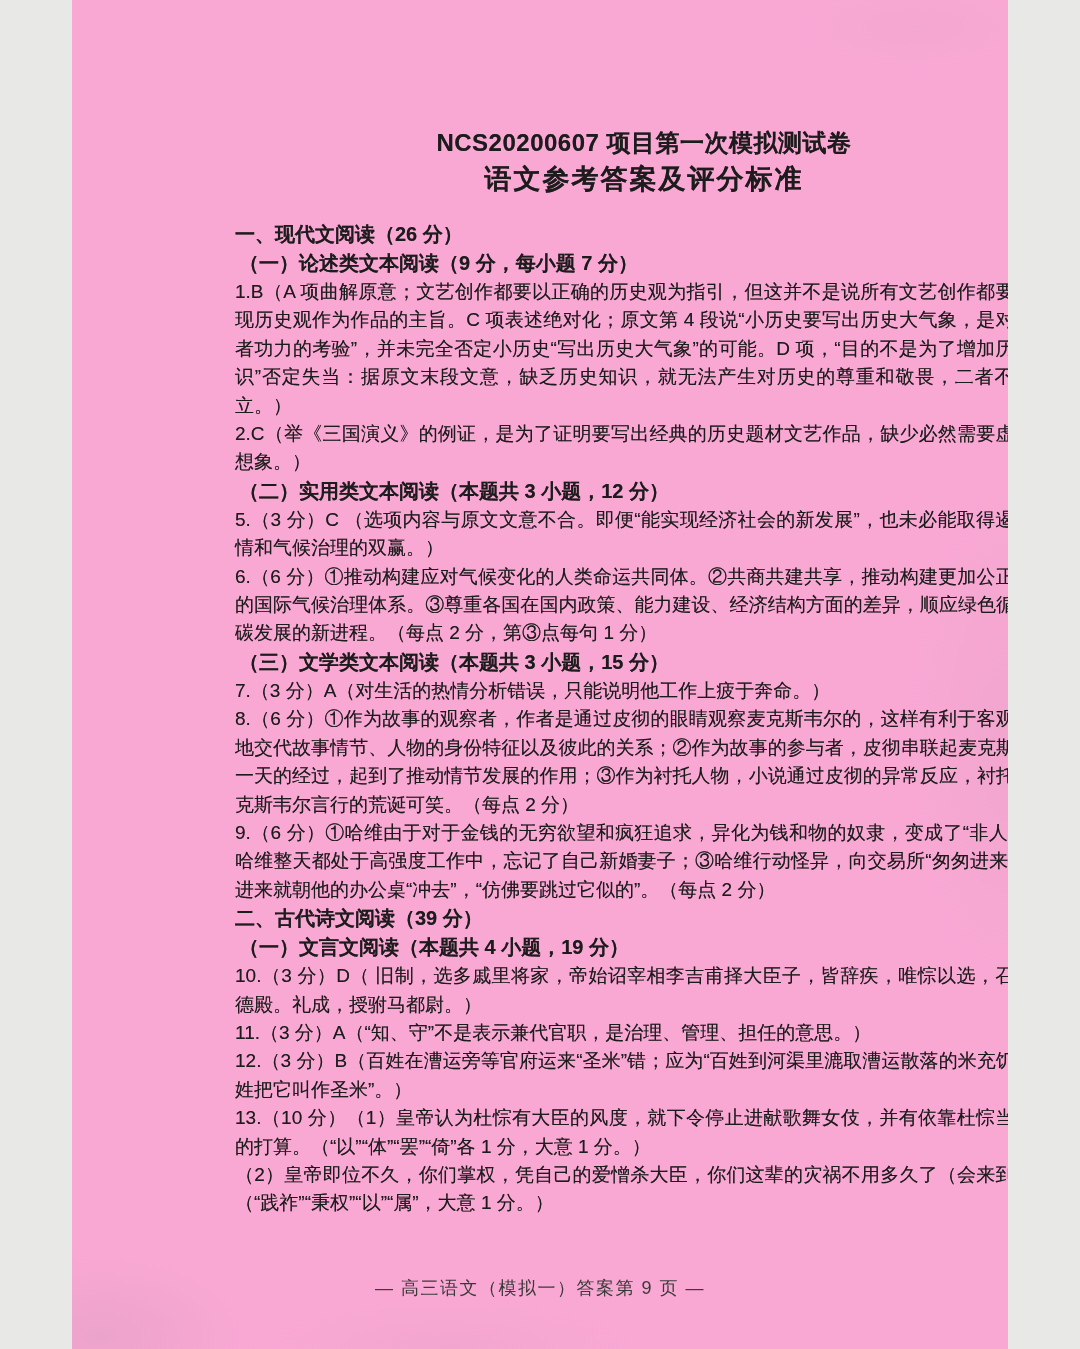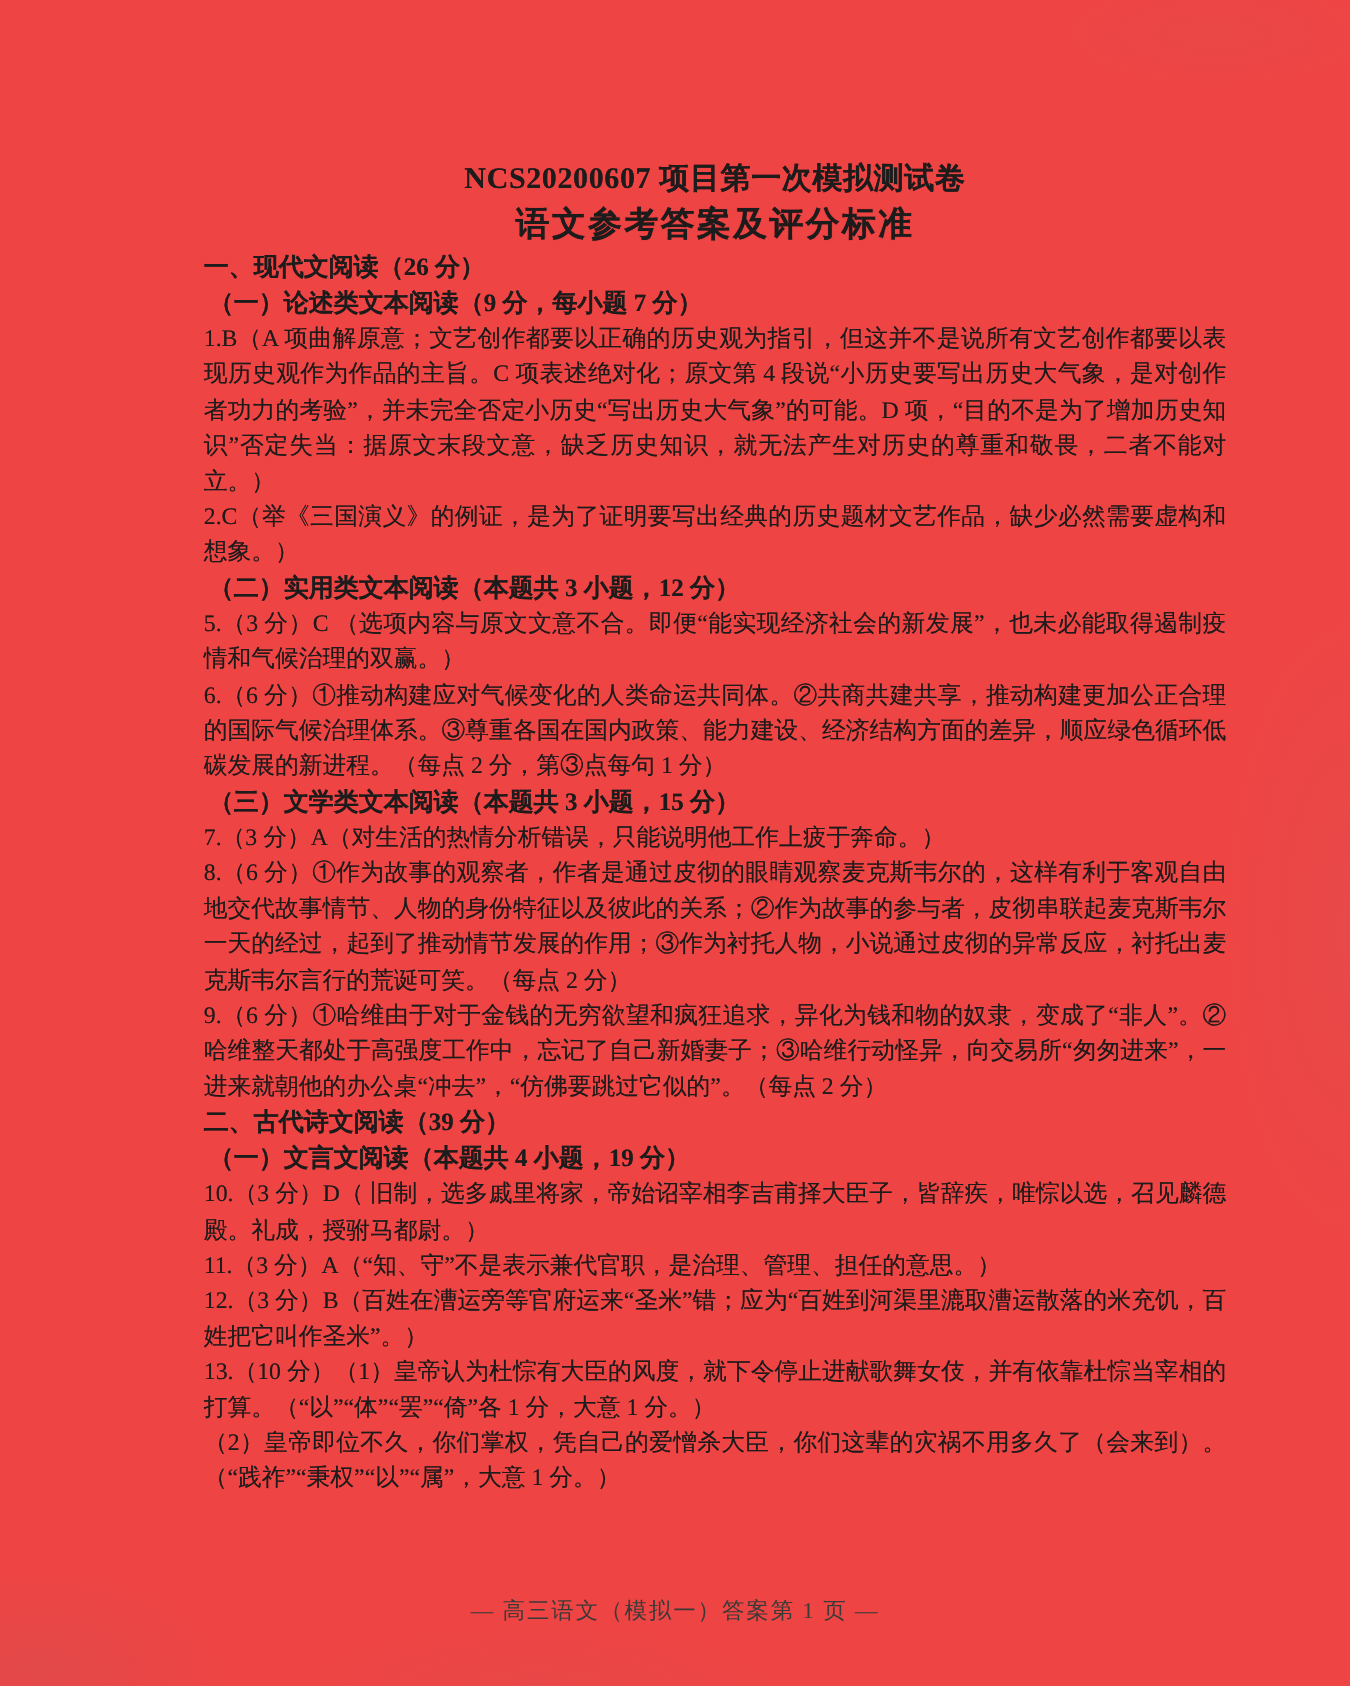--- a/index.html
+++ b/index.html
@@ -2,26 +2,26 @@
 <html><head>
 <meta charset="utf-8">
 <style>
   html, body {
     margin: 0;
     padding: 0;
     background: #e8e8e6;
   }
   .page {
     position: relative;
-    width: 1080px;
+    width: 936px;
     height: 1349px;
     margin: 0 auto;
-    background: #ef4444;
+    background: #f9a8d4;
     overflow: hidden;
-    font-family: Liberation Serif, serif;
+    font-family: Liberation Sans, sans-serif;
     color: #1c1c1c;
   }
   
   .page::before {
     content: "";
     position: absolute;
     inset: 0;
     background:
       radial-gradient(220px 120px at 3% 99%, rgba(120,120,118,0.10), rgba(0,0,0,0) 70%),
       radial-gradient(160px 400px at 100% 55%, rgba(140,140,138,0.07), rgba(0,0,0,0) 70%),
@@ -42,21 +42,21 @@
     letter-spacing: 0.5px;
     line-height: 34px;
     text-shadow: 0 0 0.5px rgba(0,0,0,0.55);
   }
   .doc-subtitle {
     text-align: center;
     font-size: 27px;
     font-weight: bold;
     letter-spacing: 2px;
     line-height: 38px;
-    margin-bottom: 2px;
+    margin-bottom: 22px;
     text-shadow: 0 0 0.6px rgba(0,0,0,0.6);
   }
   .h1, .h2 {
     font-size: 20px;
     font-weight: bold;
     line-height: 29px;
     text-shadow: 0 0 0.4px rgba(0,0,0,0.5);
   }
   .h2 { padding-left: 4px; }
   .para {
@@ -98,14 +98,14 @@
     <div class="para">9.（6 分）①哈维由于对于金钱的无穷欲望和疯狂追求，异化为钱和物的奴隶，变成了“非人”。②哈维整天都处于高强度工作中，忘记了自己新婚妻子；③哈维行动怪异，向交易所“匆匆进来”，一进来就朝他的办公桌“冲去”，“仿佛要跳过它似的”。（每点 2 分）</div>
     <div class="h1">二、古代诗文阅读（39 分）</div>
     <div class="h2">（一）文言文阅读（本题共 4 小题，19 分）</div>
     <div class="para">10.（3 分）D（ 旧制，选多戚里将家，帝始诏宰相李吉甫择大臣子，皆辞疾，唯悰以选，召见麟德殿。礼成，授驸马都尉。）</div>
     <div class="para">11.（3 分）A（“知、守”不是表示兼代官职，是治理、管理、担任的意思。）</div>
     <div class="para">12.（3 分）B（百姓在漕运旁等官府运来“圣米”错；应为“百姓到河渠里漉取漕运散落的米充饥，百姓把它叫作圣米”。）</div>
     <div class="para">13.（10 分）（1）皇帝认为杜悰有大臣的风度，就下令停止进献歌舞女伎，并有依靠杜悰当宰相的打算。（“以”“体”“罢”“倚”各 1 分，大意 1 分。）</div>
     <div class="para">（2）皇帝即位不久，你们掌权，凭自己的爱憎杀大臣，你们这辈的灾祸不用多久了（会来到）。（“践祚”“秉权”“以”“属”，大意 1 分。）</div>
   </div>
 
-  <div class="footer">— 高三语文（模拟一）答案第 1 页 —</div>
+  <div class="footer">— 高三语文（模拟一）答案第 9 页 —</div>
 </div>
 
 </body></html>

